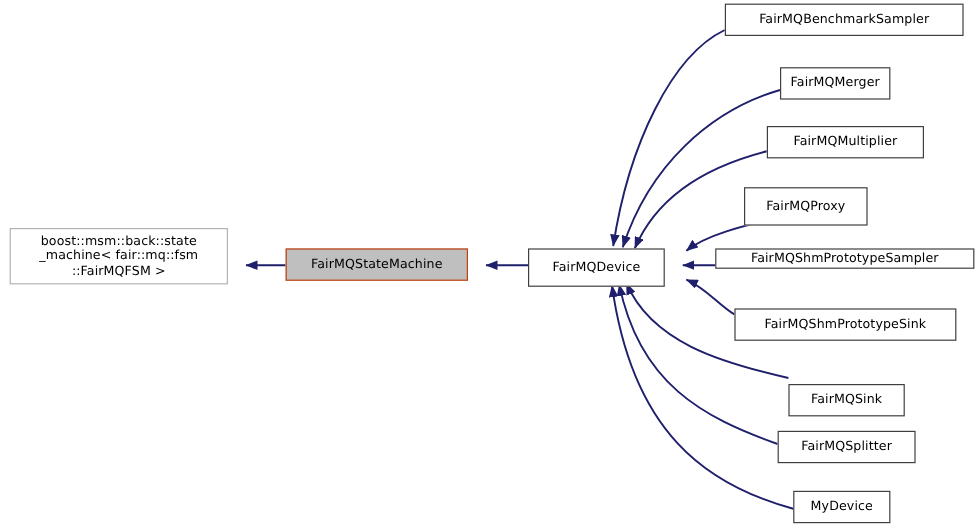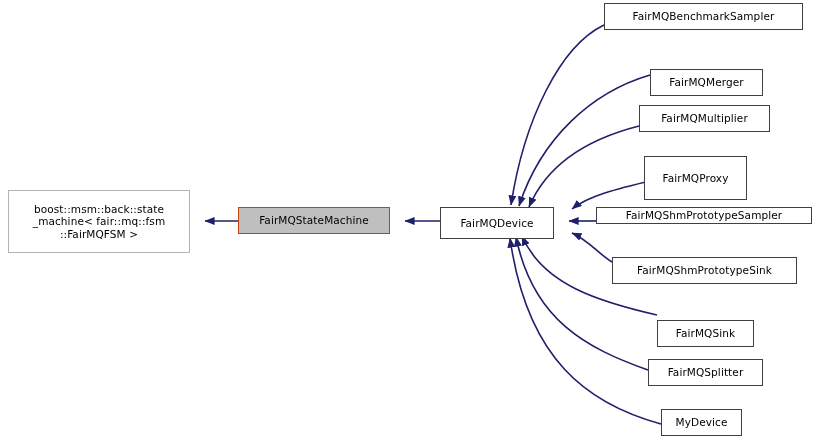--- a/index.html
+++ b/index.html
@@ -79,29 +79,29 @@
     <path d="M 612 262 C 600 255 588 240 572 233" stroke="#1f1f6b" stroke-width="1.6" fill="none" marker-end="url(#arrowhead)"></path>
 
     <path d="M 657 315 C 600 302 543 285 522 236" stroke="#1f1f6b" stroke-width="1.6" fill="none" marker-end="url(#arrowhead)"></path>
 
     <path d="M 648 370 C 586 348 533 320 516 237" stroke="#1f1f6b" stroke-width="1.6" fill="none" marker-end="url(#arrowhead)"></path>
 
     <path d="M 661 424 C 588 404 527 360 510 238" stroke="#1f1f6b" stroke-width="1.6" fill="none" marker-end="url(#arrowhead)"></path>
   </svg>
 
   <div id="node-layer">
-      <div class="node faint" style="left: 8px; top: 190px; width: 182px; height: 63px; align-items: center;"><span class="node-label">boost::msm::back::state
+      <div class="node faint" style="left: 8px; top: 190px; width: 182px; height: 47px; align-items: center;"><span class="node-label">boost::msm::back::state
 _machine&lt; fair::mq::fsm
 ::FairMQFSM &gt;</span></div>
       <div class="node highlight" style="left: 238px; top: 207px; width: 152px; height: 27px;"><span class="node-label">FairMQStateMachine</span></div>
       <div class="node" style="left: 440px; top: 207px; width: 114px; height: 32px;"><span class="node-label">FairMQDevice</span></div>
       <div class="node" style="left: 604px; top: 3px; width: 199px; height: 27px;"><span class="node-label">FairMQBenchmarkSampler</span></div>
-      <div class="node" style="left: 650px; top: 69px; width: 113px; height: 27px;"><span class="node-label">FairMQMerger</span></div>
+      <div class="node" style="left: 650px; top: 56px; width: 92px; height: 27px;"><span class="node-label">FairMQMerger</span></div>
       <div class="node" style="left: 639px; top: 105px; width: 131px; height: 27px;"><span class="node-label">FairMQMultiplier</span></div>
-      <div class="node" style="left: 644px; top: 156px; width: 103px; height: 44px; text-align: center;"><span class="node-label">FairMQProxy</span></div>
+      <div class="node" style="left: 620px; top: 156px; width: 103px; height: 32px; text-align: center;"><span class="node-label">FairMQProxy</span></div>
       <div class="node" style="left: 596px; top: 207px; width: 216px; height: 17px;"><span class="node-label">FairMQShmPrototypeSampler</span></div>
       <div class="node" style="left: 612px; top: 257px; width: 185px; height: 27px; justify-content: center;"><span class="node-label">FairMQShmPrototypeSink</span></div>
       <div class="node" style="left: 657px; top: 308px; width: 97px; height: 27px; margin-top: 12px;"><span class="node-label">FairMQSink</span></div>
       <div class="node" style="left: 648px; top: 359px; width: 115px; height: 27px;"><span class="node-label">FairMQSplitter</span></div>
       <div class="node" style="left: 661px; top: 409px; width: 81px; height: 27px;"><span class="node-label">MyDevice</span></div>
     </div>
 
 </div>
 
 </body></html>

